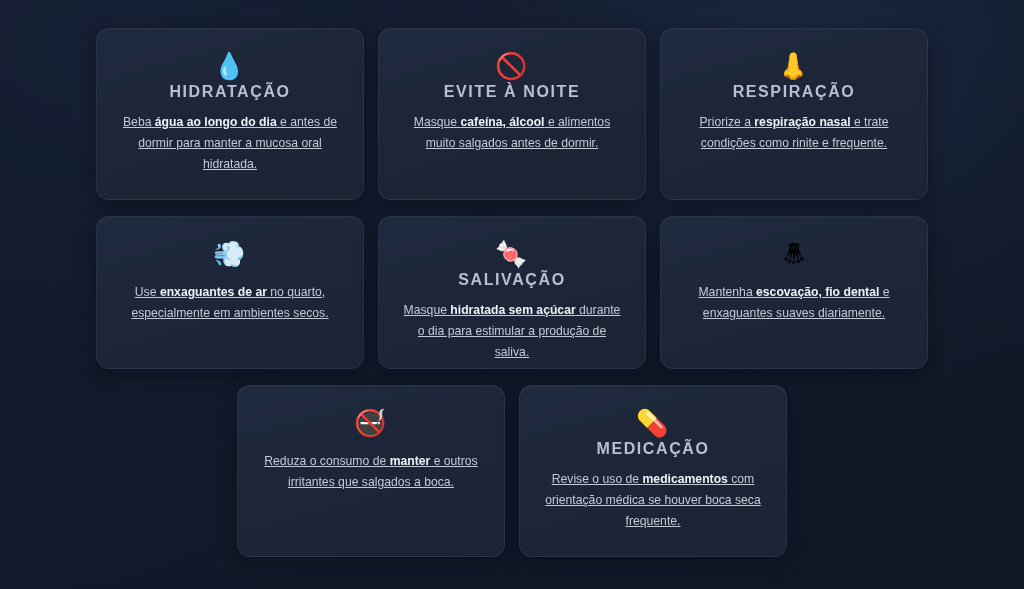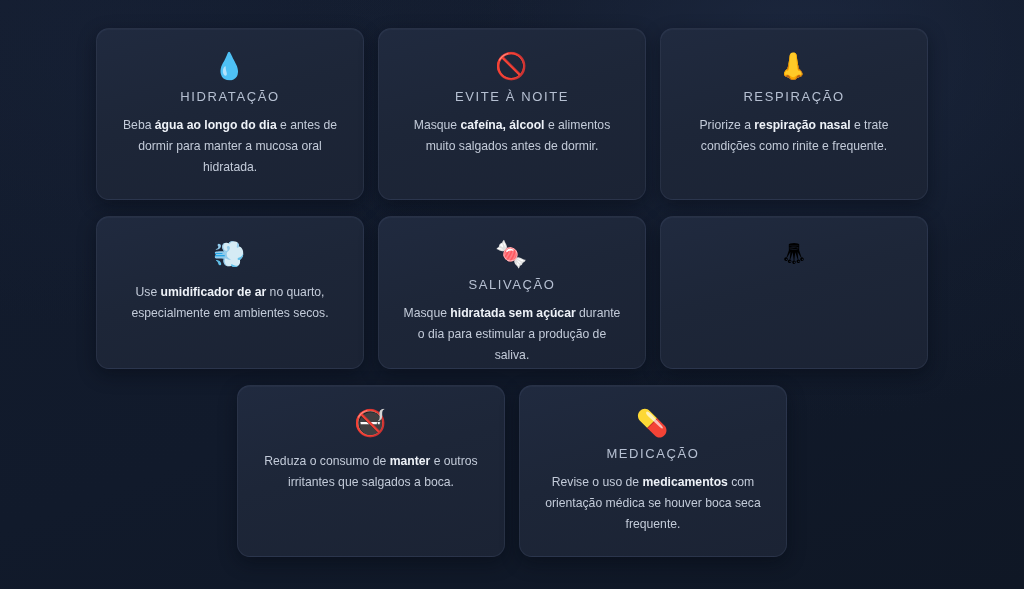--- a/index.html
+++ b/index.html
@@ -49,33 +49,33 @@
   .card.row2 { height: 153px; }
   .card.row3 { height: 172px; }
   .card-icon {
     font-size: 26px;
     line-height: 34px;
     height: 34px;
     display: block;
     user-select: none;
   }
   .card-title {
-    margin-top: 6px;
-    font-size: 13px;
-    font-weight: normal;
+    font-size: 16px;
+    font-weight: bold;
     letter-spacing: 1.6px;
     color: #b6c0d2;
     text-transform: uppercase;
   }
   .card-body {
     margin-top: 11px;
     font-size: 12.2px;
     line-height: 21px;
     color: #c3cbd9;
     font-weight: normal;
+    text-decoration: underline;
   }
   .card-body b {
     color: #eef2f8;
     font-weight: bold;
   }
 </style>
 </head>
 <body>
 
 <div id="page">
@@ -94,31 +94,32 @@
     </div>
 
     <div class="card row1">
       <span class="card-icon">👃</span>
       <div class="card-title">RESPIRAÇÃO</div>
       <div class="card-body"><span>Priorize a </span><b>respiração nasal</b><span> e trate condições como rinite e frequente.</span></div>
     </div>
 
     <div class="card row2">
       <span class="card-icon">💨</span>
-      <div class="card-body"><span>Use </span><b>umidificador de ar</b><span> no quarto, especialmente em ambientes secos.</span></div>
+      <div class="card-body"><span>Use </span><b>enxaguantes de ar</b><span> no quarto, especialmente em ambientes secos.</span></div>
     </div>
 
     <div class="card row2">
       <span class="card-icon">🍬</span>
       <div class="card-title">SALIVAÇÃO</div>
       <div class="card-body"><span>Masque </span><b>hidratada sem açúcar</b><span> durante o dia para estimular a produção de saliva.</span></div>
     </div>
 
     <div class="card row2">
       <span class="card-icon">🨥</span>
+      <div class="card-body"><span>Mantenha </span><b>escovação, fio dental</b><span> e enxaguantes suaves diariamente.</span></div>
     </div>
 
     <div class="card row3">
       <span class="card-icon">🚭</span>
       <div class="card-body"><span>Reduza o consumo de </span><b>manter</b><span> e outros irritantes que salgados a boca.</span></div>
     </div>
 
     <div class="card row3">
       <span class="card-icon">💊</span>
       <div class="card-title">MEDICAÇÃO</div>

